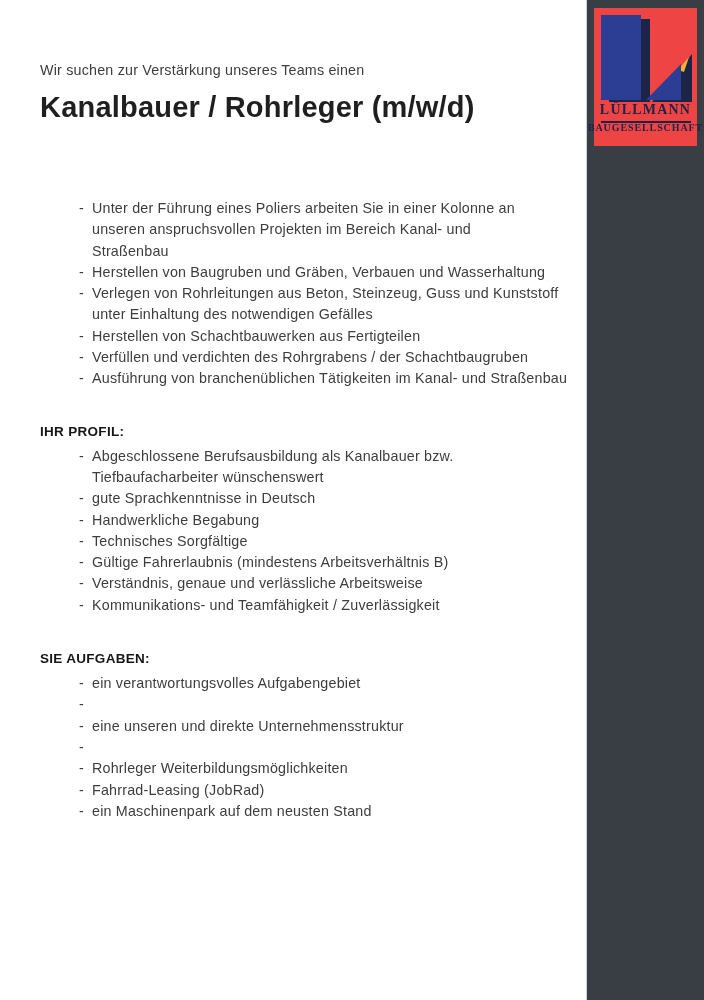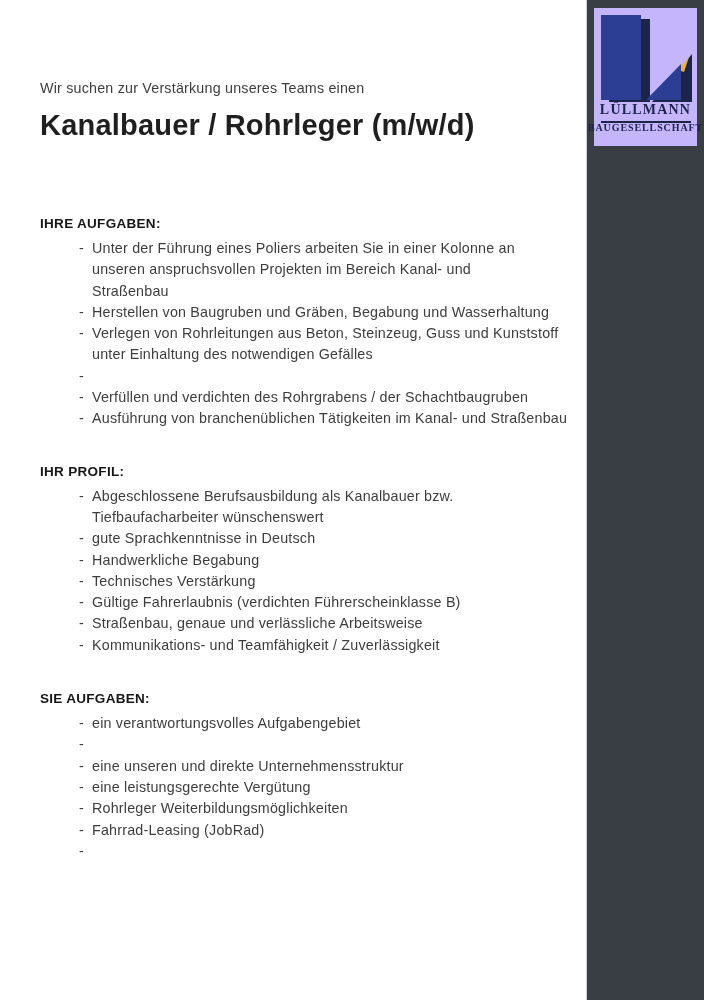--- a/index.html
+++ b/index.html
@@ -22,21 +22,21 @@
     width: 118px; height: 1000px;
     background: #393d44;
     border-left: 1px solid #ccd2d7;
     box-sizing: border-box;
   }
 
   
   .logo {
     position: absolute; top: 8px; left: 594px;
     width: 103px; height: 138px;
-    background: #c4b5fd;
+    background: #ef4444;
     display: flex; flex-direction: column; align-items: center;
     box-sizing: border-box;
   }
   .logo svg { display: block; width: 103px; height: 94px; }
   .logo-name {
     font-family: "Liberation Serif", serif;
     font-weight: 700; font-size: 14px; letter-spacing: 1.2px;
     color: #1D2449; line-height: 1; margin-top: 1px;
     white-space: nowrap;
   }
@@ -47,21 +47,21 @@
     color: #1D2449; line-height: 1; 
     white-space: nowrap;
   }
 
   
   .content {
     position: absolute; top: 0; left: 40px;
     width: 545px;
   }
   .intro {
-    margin-top: 78px;
+    margin-top: 60px;
     font-size: 14.3px; line-height: 20px;
     letter-spacing: 0.2px;
     color: #3d3d3d;
   }
   .job-title {
     margin-top: 8px; 
     font-size: 29px; line-height: 38px;
     font-weight: 700; color: #1f1f1f;
     letter-spacing: 0.2px;
     white-space: nowrap;
@@ -106,39 +106,39 @@
     <div class="logo-name">LÜLLMANN</div>
     <div class="logo-rule"></div>
     <div class="logo-sub">BAUGESELLSCHAFT</div>
   </div>
 
   <div class="content">
     <div class="intro">Wir suchen zur Verstärkung unseres Teams einen</div>
     <div class="job-title">Kanalbauer / Rohrleger (m/w/d)</div>
 
     <div class="section section-aufgaben">
-      <div class="section-heading">IHRE AUFGABEN:</div>
       <ul class="bullets">
           <li>
             <span class="dash">-</span>
             <span class="li-text">Unter der Führung eines Poliers arbeiten Sie in einer Kolonne an
 unseren anspruchsvollen Projekten im Bereich Kanal- und
 Straßenbau</span>
           </li>
           <li>
             <span class="dash">-</span>
-            <span class="li-text">Herstellen von Baugruben und Gräben, Begabung und Wasserhaltung</span>
+            <span class="li-text">Herstellen von Baugruben und Gräben, Verbauen und Wasserhaltung</span>
           </li>
           <li>
             <span class="dash">-</span>
             <span class="li-text">Verlegen von Rohrleitungen aus Beton, Steinzeug, Guss und Kunststoff
 unter Einhaltung des notwendigen Gefälles</span>
           </li>
           <li>
             <span class="dash">-</span>
+            <span class="li-text">Herstellen von Schachtbauwerken aus Fertigteilen</span>
           </li>
           <li>
             <span class="dash">-</span>
             <span class="li-text">Verfüllen und verdichten des Rohrgrabens / der Schachtbaugruben</span>
           </li>
           <li>
             <span class="dash">-</span>
             <span class="li-text">Ausführung von branchenüblichen Tätigkeiten im Kanal- und Straßenbau</span>
           </li>
         </ul>
@@ -155,29 +155,29 @@
           <li>
             <span class="dash">-</span>
             <span class="li-text">gute Sprachkenntnisse in Deutsch</span>
           </li>
           <li>
             <span class="dash">-</span>
             <span class="li-text">Handwerkliche Begabung</span>
           </li>
           <li>
             <span class="dash">-</span>
-            <span class="li-text">Technisches Verstärkung</span>
-          </li>
-          <li>
-            <span class="dash">-</span>
-            <span class="li-text">Gültige Fahrerlaubnis (verdichten Führerscheinklasse B)</span>
-          </li>
-          <li>
-            <span class="dash">-</span>
-            <span class="li-text">Straßenbau, genaue und verlässliche Arbeitsweise</span>
+            <span class="li-text">Technisches Sorgfältige</span>
+          </li>
+          <li>
+            <span class="dash">-</span>
+            <span class="li-text">Gültige Fahrerlaubnis (mindestens Arbeitsverhältnis B)</span>
+          </li>
+          <li>
+            <span class="dash">-</span>
+            <span class="li-text">Verständnis, genaue und verlässliche Arbeitsweise</span>
           </li>
           <li>
             <span class="dash">-</span>
             <span class="li-text">Kommunikations- und Teamfähigkeit / Zuverlässigkeit</span>
           </li>
         </ul>
     </div>
 
     <div class="section section-erwartet">
       <div class="section-heading">SIE AUFGABEN:</div>
@@ -188,30 +188,30 @@
           </li>
           <li>
             <span class="dash">-</span>
           </li>
           <li>
             <span class="dash">-</span>
             <span class="li-text">eine unseren und direkte Unternehmensstruktur</span>
           </li>
           <li>
             <span class="dash">-</span>
-            <span class="li-text">eine leistungsgerechte Vergütung</span>
           </li>
           <li>
             <span class="dash">-</span>
             <span class="li-text">Rohrleger Weiterbildungsmöglichkeiten</span>
           </li>
           <li>
             <span class="dash">-</span>
             <span class="li-text">Fahrrad-Leasing (JobRad)</span>
           </li>
           <li>
             <span class="dash">-</span>
+            <span class="li-text">ein Maschinenpark auf dem neusten Stand</span>
           </li>
         </ul>
     </div>
   </div>
 
 </div>
 
 </body></html>

